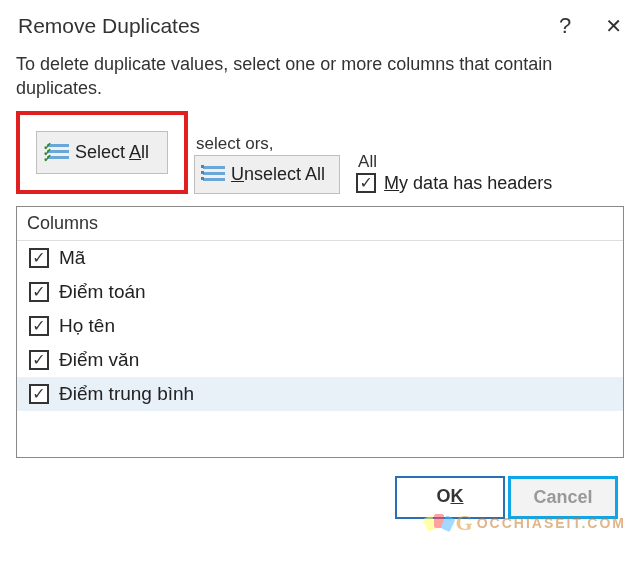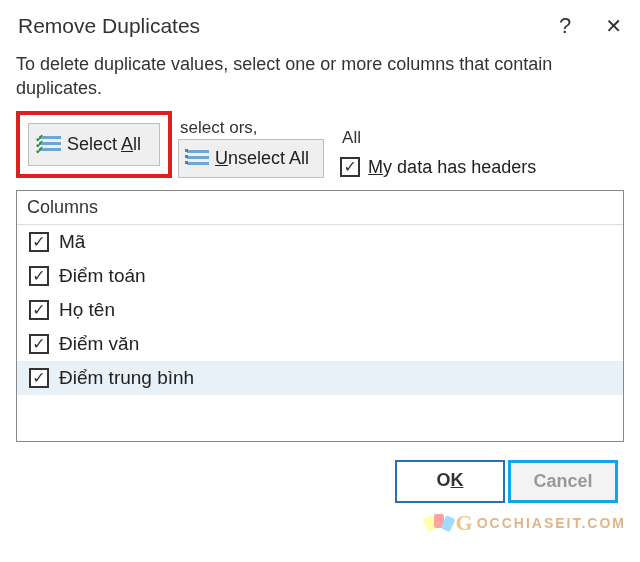--- a/index.html
+++ b/index.html
@@ -68,21 +68,21 @@
     gap: 6px;
     background: #efefef;
     border: 1px solid #bfbfbf;
     padding: 8px 14px 8px 8px;
     font-size: 18px;
     color: #222;
     cursor: default;
   }
   .select-all-wrap {
     border: 4px solid #e02020;
-    padding: 8px;
+    padding: 16px;
   }
   .select-all-wrap .btn {
     padding: 10px 18px 10px 10px;
   }
   .accessor { text-decoration: underline; }
   .icon-list {
     display: inline-block;
     width: 22px;
     height: 20px;
     position: relative;
@@ -109,21 +109,20 @@
     position: absolute;
     left: -2px; top: 1px;
     width: 3px; height: 3px;
     background: #5a7fa6;
     box-shadow: 0 6px 0 #5a7fa6, 0 12px 0 #5a7fa6;
   }
   .headers-group {
     display: flex;
     flex-direction: column;
     margin-left: 10px;
-    gap: 8px;
   }
   .headers-row {
     display: flex;
     align-items: center;
     gap: 8px;
     font-size: 18px;
   }
   .chk {
     width: 20px;
     height: 20px;

